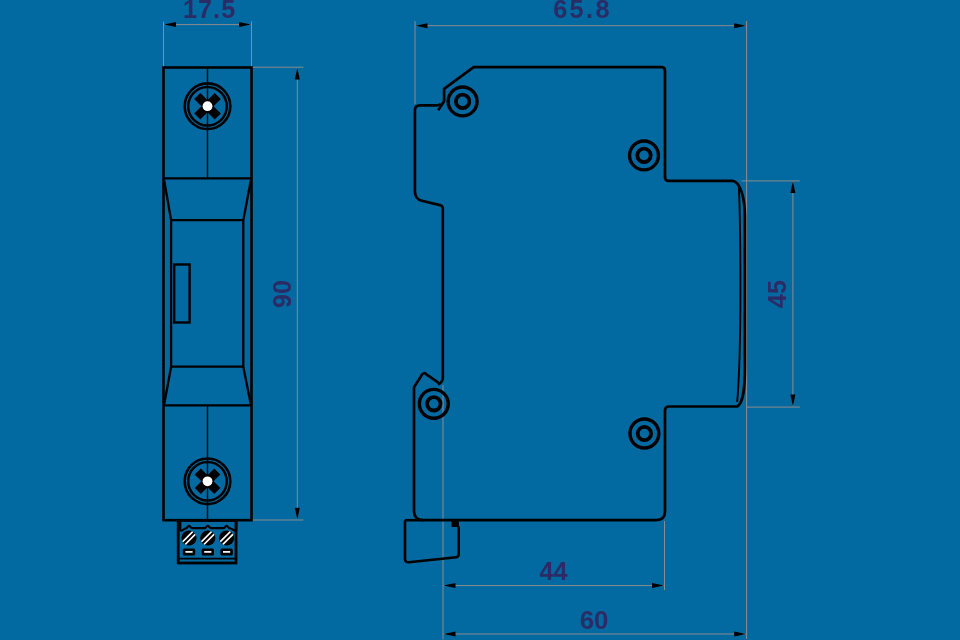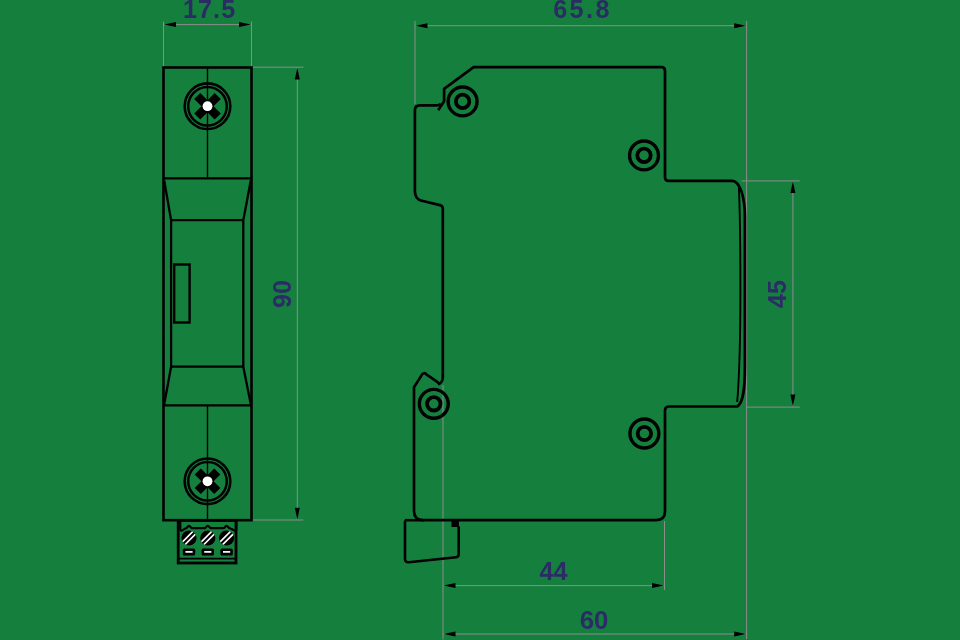--- a/index.html
+++ b/index.html
@@ -1,16 +1,16 @@
 <!DOCTYPE html>
 <html><head>
 <meta charset="utf-8">
 <style>
   html,body{margin:0;padding:0;background:#ffffff;}
-  .page{width:960px;height:640px;position:relative;overflow:hidden;background:#15803d;}
+  .page{width:960px;height:640px;position:relative;overflow:hidden;background:#0369a1;}
   text{font-family:"Liberation Sans", sans-serif;font-weight:bold;fill:#2b2b66;}
 </style>
 </head>
 <body>
 <div class="page">
 <svg width="960" height="640" viewBox="0 0 960 640">
 <defs>
   <clipPath id="sc1">
           <circle cx="189" cy="538" r="7.4"></circle>
         </clipPath>

